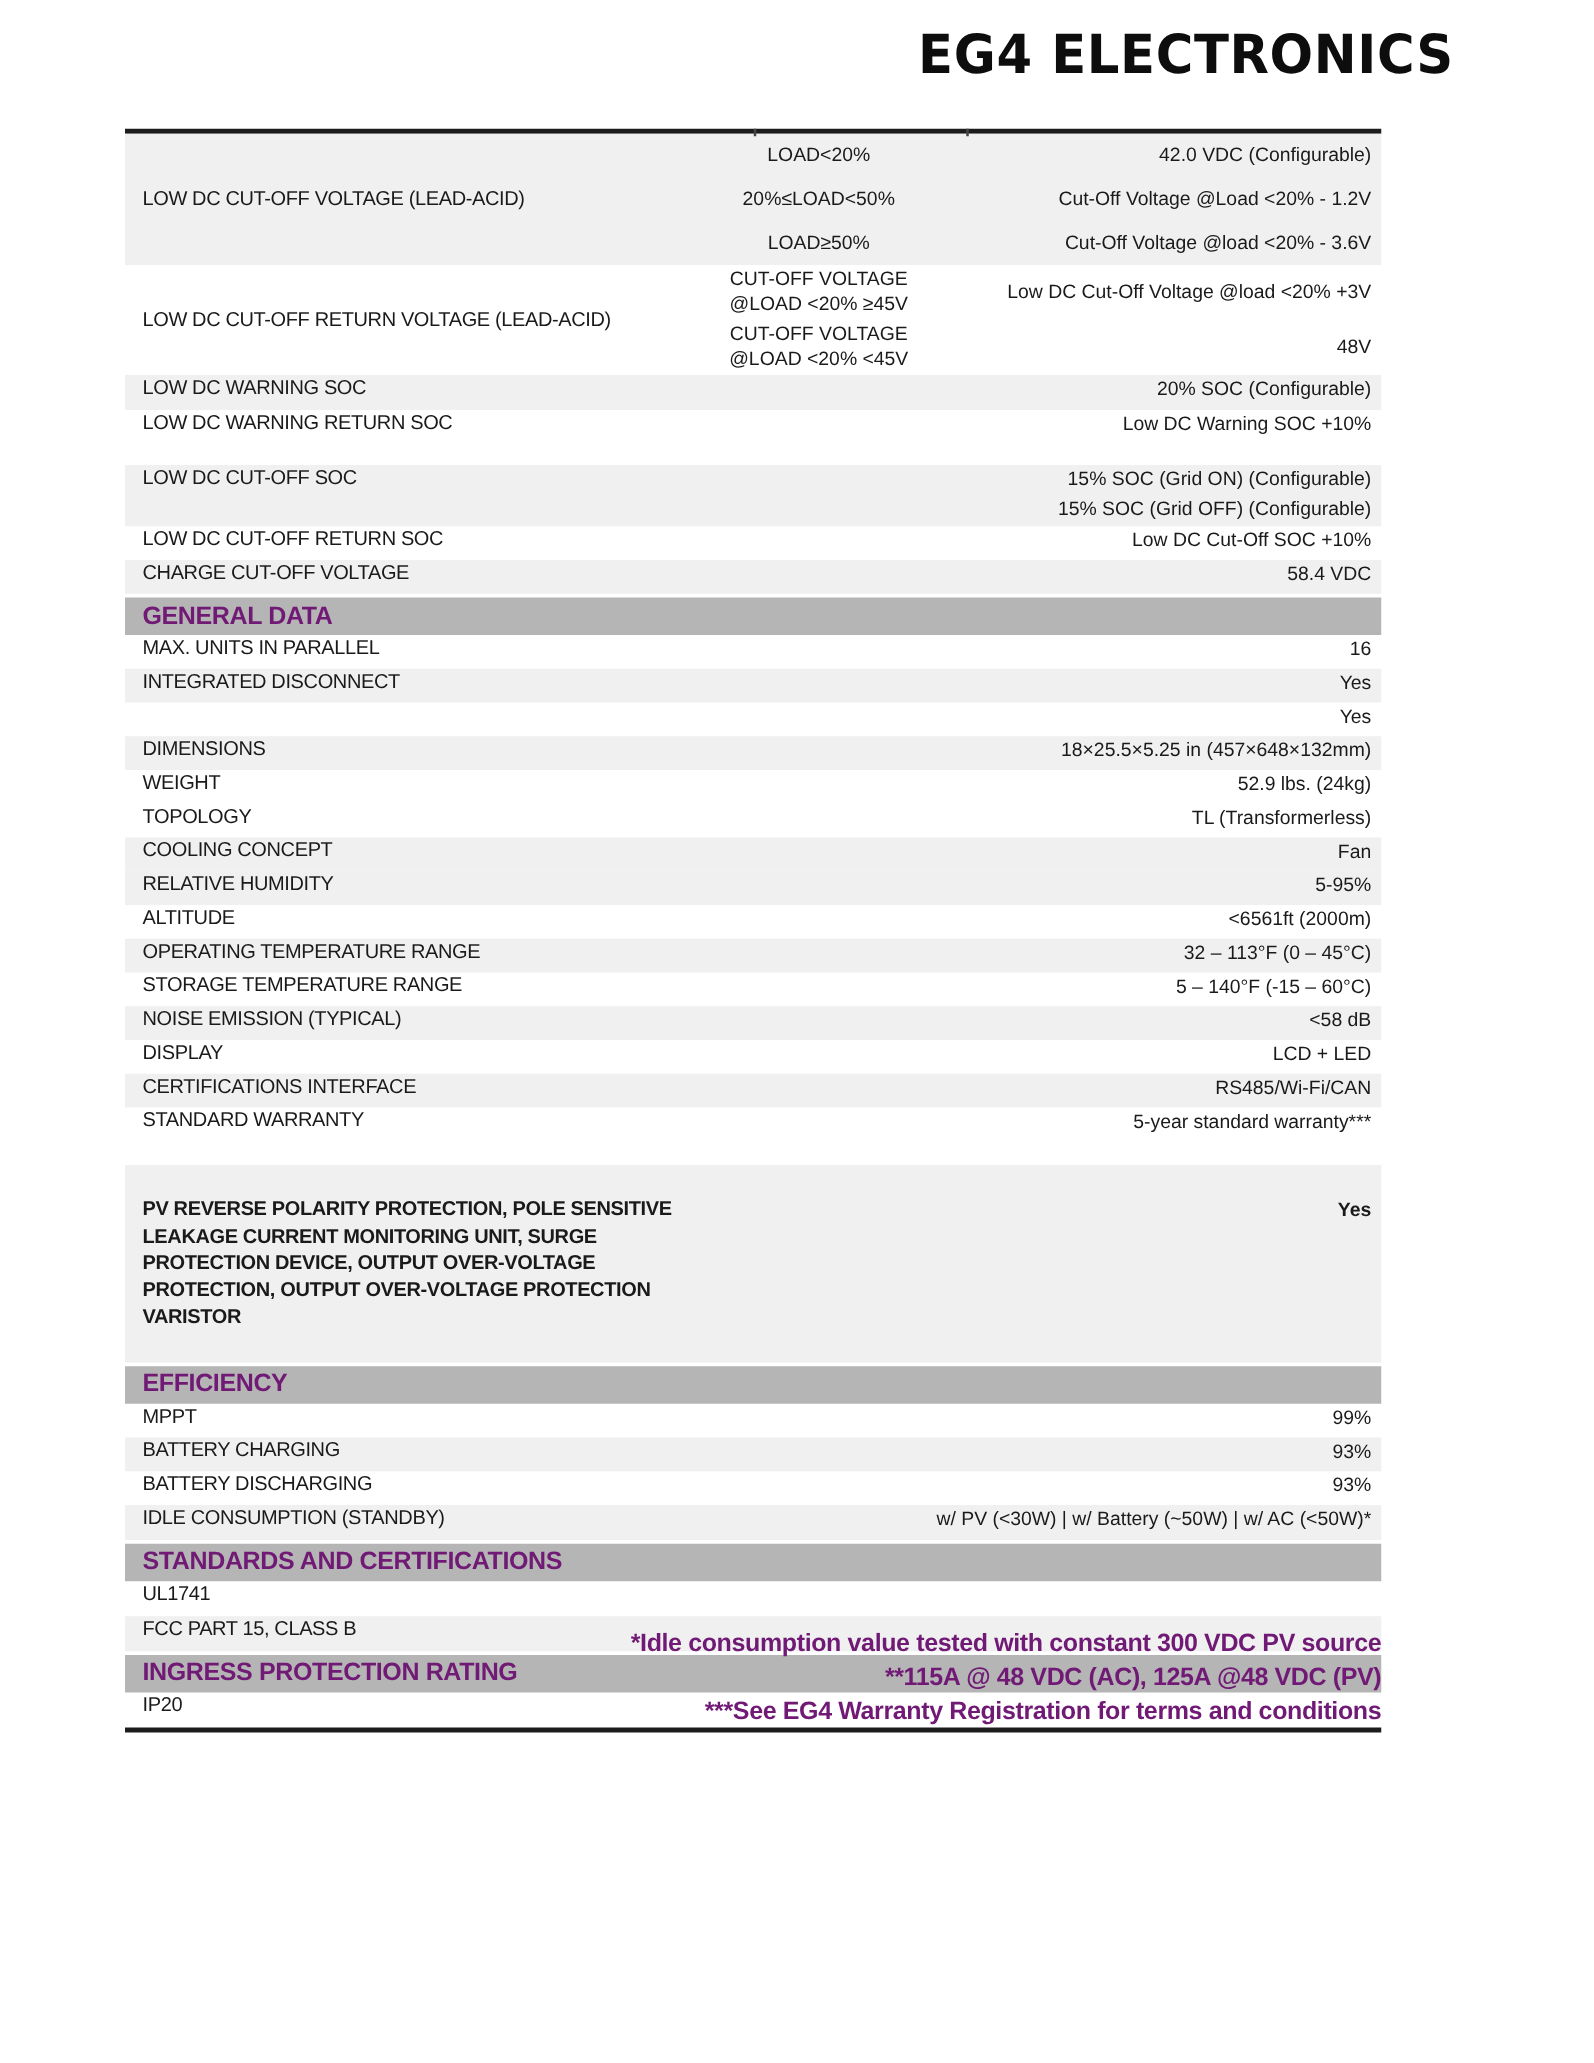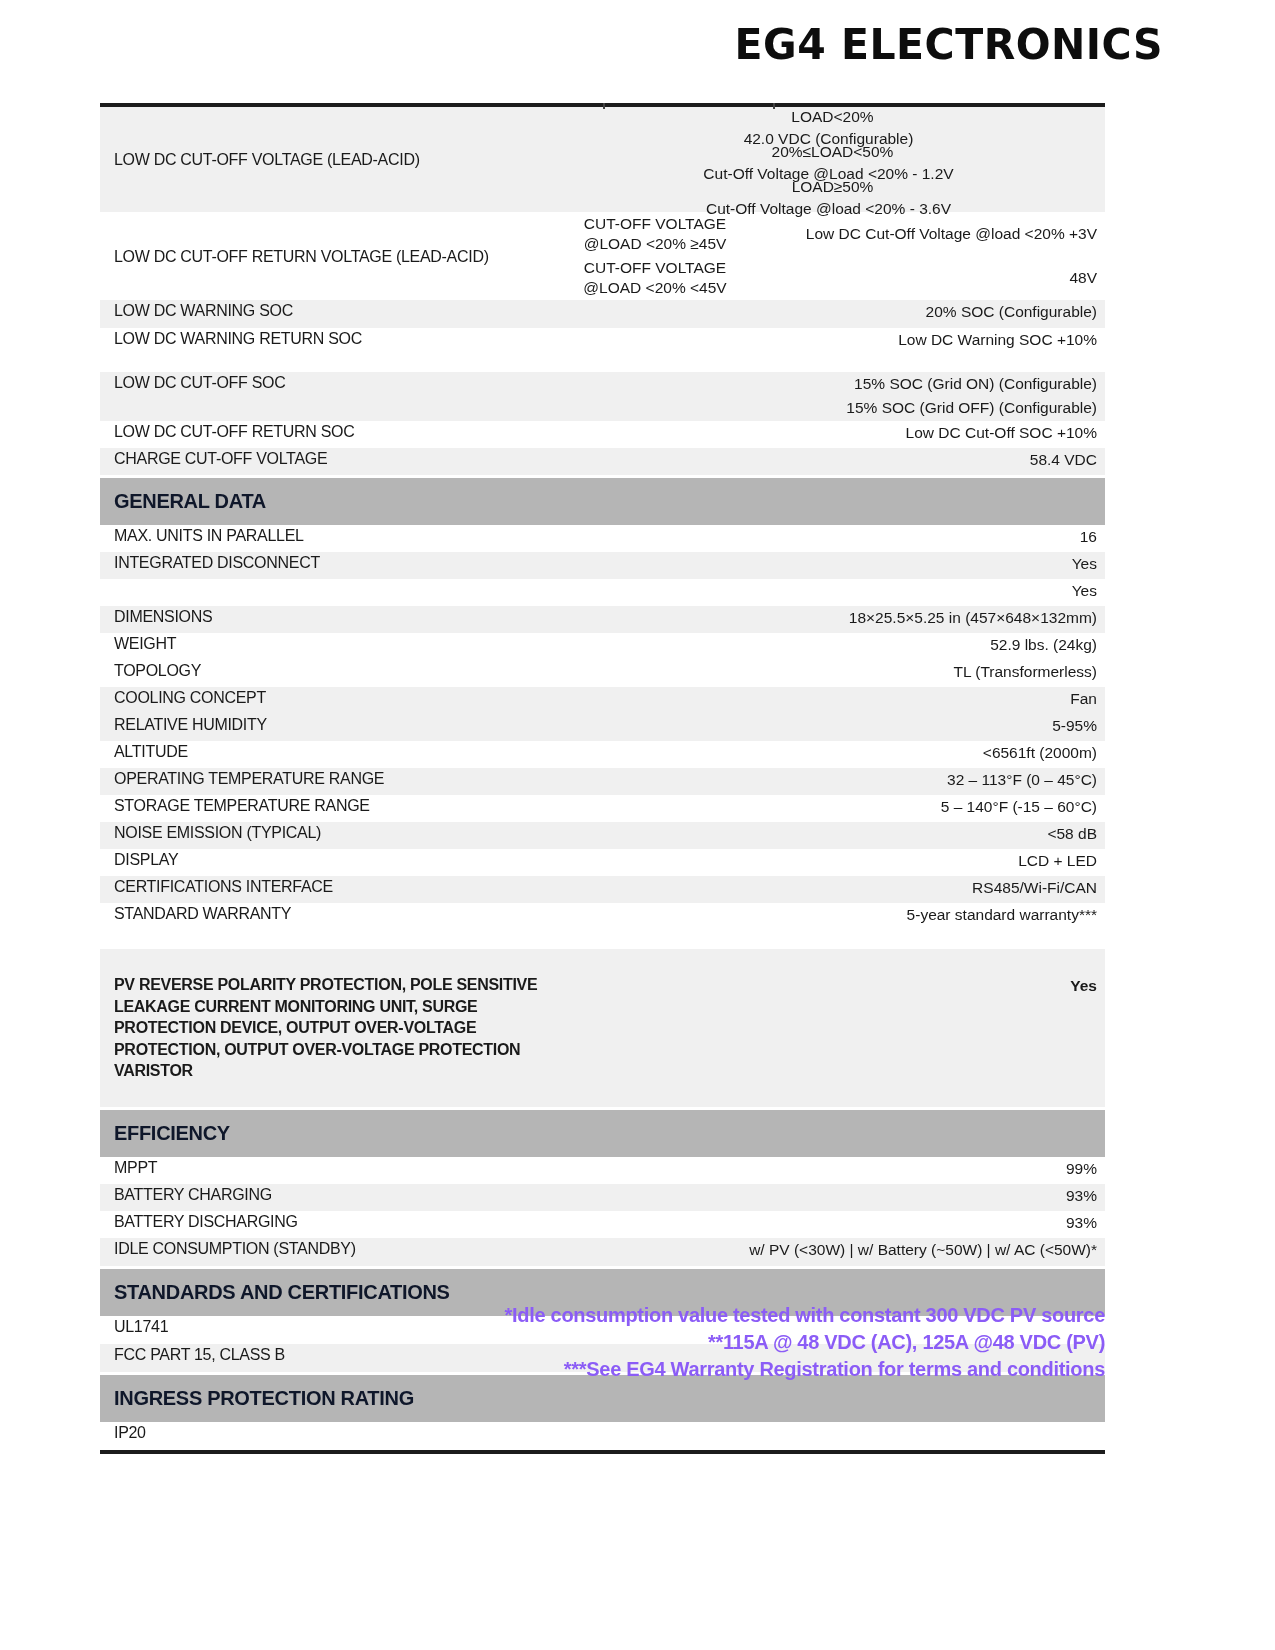--- a/index.html
+++ b/index.html
@@ -48,42 +48,42 @@
   .mid {
     width:190px; text-align:center; font-size:15.5px;
     line-height:20px; white-space:pre-line;
   }
 
   
   .grouprow { display:flex; align-items:center; }
   .grouprow .subcol { flex:1; display:flex; flex-direction:column; }
   .subrow { display:flex; align-items:center; }
   .subrow .val { padding-right:8px; }
-  .g1 .subrow { height:35px;flex-direction:column; }
+  .g1 .subrow { height:35px; }
   .g2 .subrow { height:44px; }
 
   .h-soc2 { height:49px; }
   .h-warranty { height:46px; }
   .pvrow { padding:25px 0;font-weight:bold; }
   .pvrow .lab { line-height:21.5px; }
 
   .section-header {
-    height:47px; margin-top:3px;
+    height:30px; margin-top:3px;
     background:#b5b5b5;
     display:flex; align-items:center;
     padding-left:14px;
     font-weight:bold; font-size:20px; letter-spacing:-0.3px;
-    color:#0f172a;
+    color:#701a75;
   }
 
   
   .footnotes {
     position:absolute; left:100px; top:1302px; width:1005px;
     text-align:right; font-weight:bold; font-size:20px;
-    letter-spacing:-0.3px; line-height:27px; color:#8b5cf6;
+    letter-spacing:-0.3px; line-height:27px; color:#701a75;
   }
 </style>
 </head>
 <body>
 
 <div class="page">
 
   <div class="logo">EG4 ELECTRONICS</div>
 
   <div class="spec-table">

